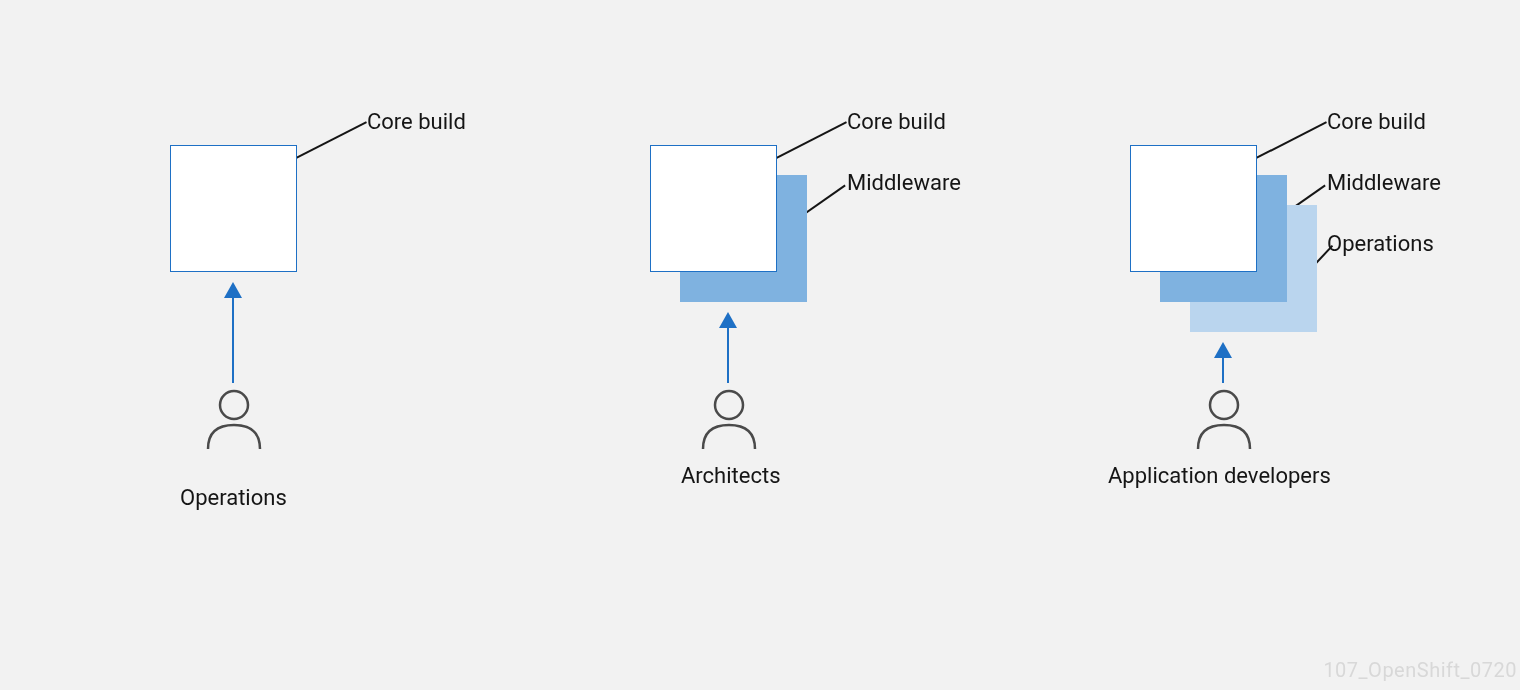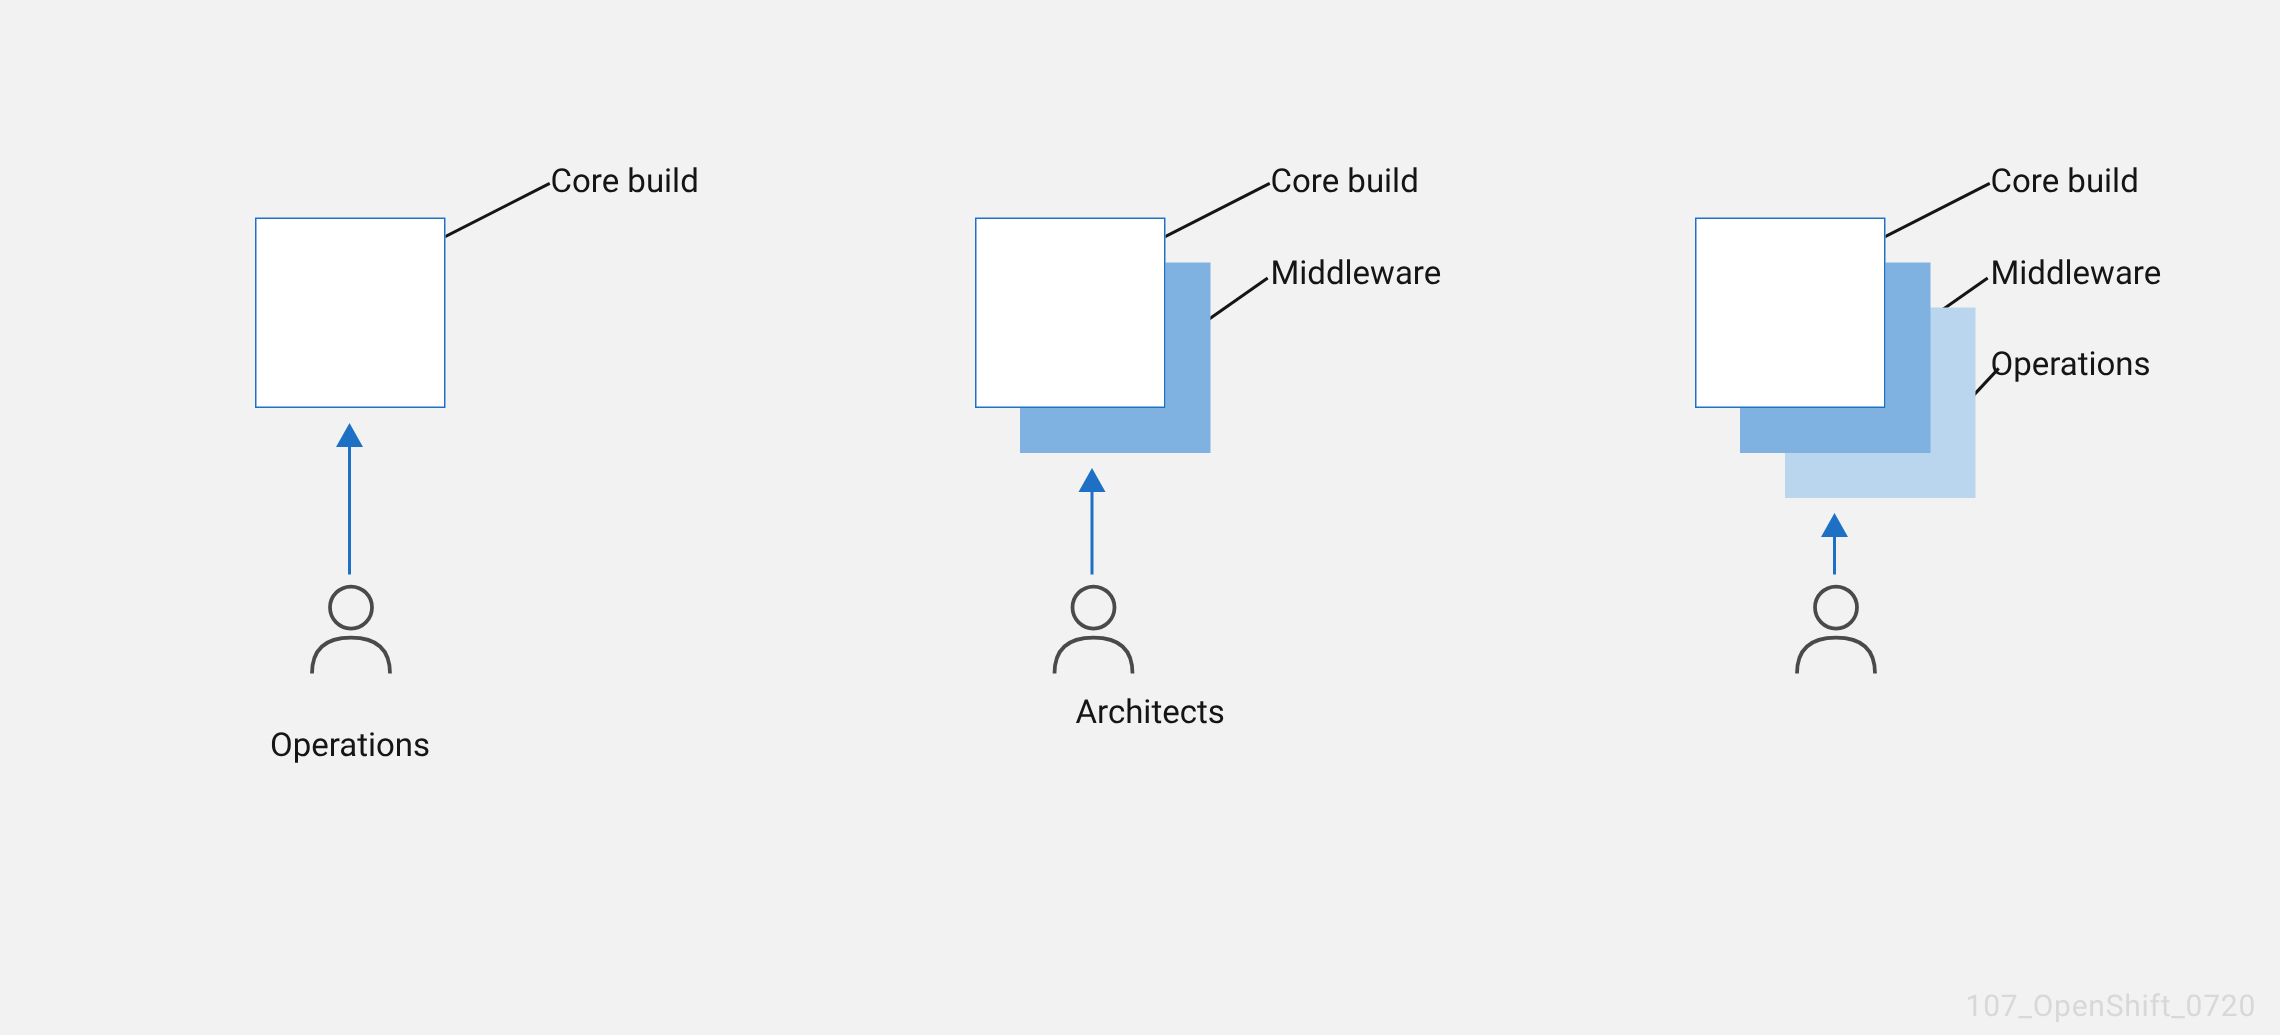--- a/index.html
+++ b/index.html
@@ -90,21 +90,21 @@
     .role-label {
       position: absolute;
       font-size: 22px;
       color: #151515;
       text-align: center;
       white-space: nowrap;
     }
     .watermark {
       position: absolute;
       bottom: 8px;
-      right: 16px;
+      right: 3px;
       font-size: 20px;
       color: #d8d8d8;
       letter-spacing: 0.5px;
     }
   </style>
 </head>
 <body>
 
 <div class="diagram-container">
 
@@ -143,21 +143,21 @@
       <div class="arrow-head"></div>
       <div class="arrow-line" style="top:14px; height:56px;"></div>
     </div>
 
     <div class="person-icon" style="left:145px; top:322px;">
       <svg width="68" height="68" viewBox="0 0 68 68">
         <circle cx="34" cy="18" r="14" fill="none" stroke="#4a4a4a" stroke-width="2.5"></circle>
         <path d="M 8 62 Q 8 38 34 38 Q 60 38 60 62" fill="none" stroke="#4a4a4a" stroke-width="2.5"></path>
       </svg>
     </div>
-    <div class="role-label" style="left:131px; top:398px;margin-left:36px;">Architects</div>
+    <div class="role-label" style="left:131px; top:398px;">Architects</div>
   </div>
 
   <div class="column">
     <div class="layer-stack">
       <div class="layer layer-application"></div>
       <div class="layer layer-middleware"></div>
       <div class="layer layer-core"></div>
     </div>
     <div class="callout-line" style="left:185px; top:113px; width:125px; transform:rotate(-27deg);"></div>
     <div class="callout-line" style="left:227px; top:167px; width:83px; transform:rotate(-35deg);"></div>
@@ -170,17 +170,18 @@
       <div class="arrow-head"></div>
       <div class="arrow-line" style="top:14px; height:26px;"></div>
     </div>
 
     <div class="person-icon" style="left:160px; top:322px;">
       <svg width="68" height="68" viewBox="0 0 68 68">
         <circle cx="34" cy="18" r="14" fill="none" stroke="#4a4a4a" stroke-width="2.5"></circle>
         <path d="M 8 62 Q 8 38 34 38 Q 60 38 60 62" fill="none" stroke="#4a4a4a" stroke-width="2.5"></path>
       </svg>
     </div>
+    <div class="role-label" style="left:78px; top:398px;">Application developers</div>
   </div>
 
 </div>
 
 <div class="watermark">107_OpenShift_0720</div>
 
 </body></html>

